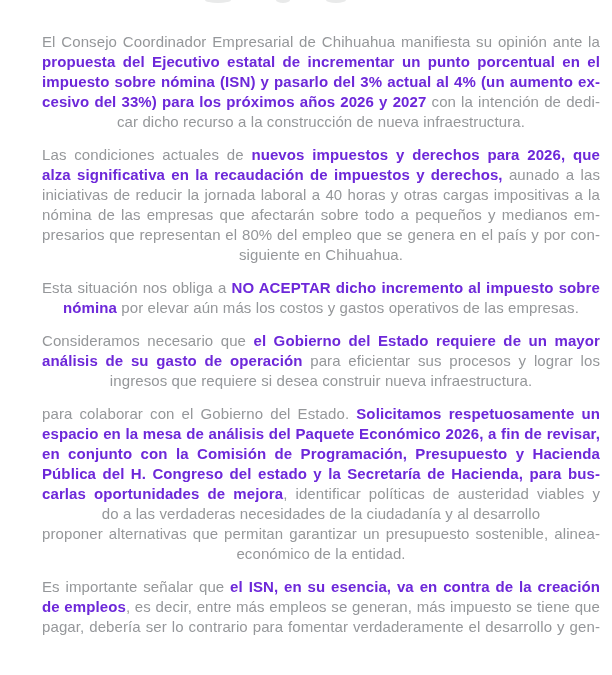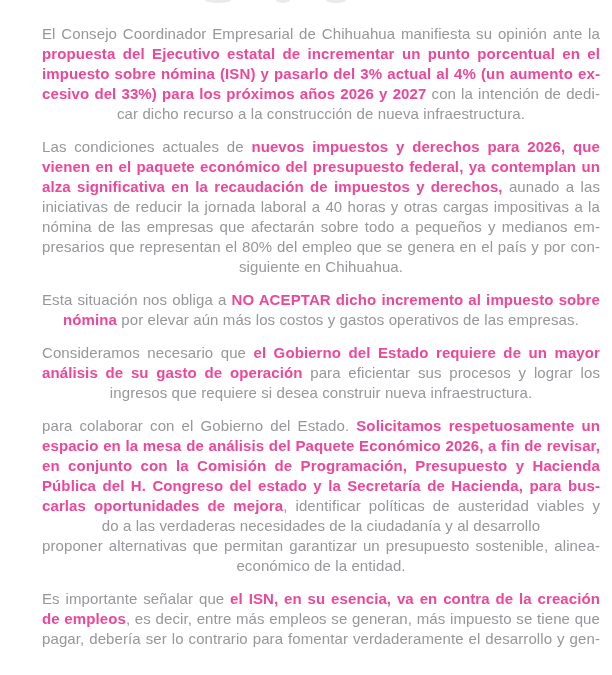--- a/index.html
+++ b/index.html
@@ -33,49 +33,48 @@
   .doc {
     position: absolute;
     left: 42px;
     top: 24px;
     width: 558px;
     font-size: 15px;
     line-height: 20px;
     color: #95979a;
     letter-spacing: 0.1px;
   }
-  .paragraph { margin: 0 0 13px 0; }
+  .paragraph { margin: 8px 0 13px 0; }
   .line { text-align: center; white-space: normal; }
   .line.justify {
     text-align: justify;
     text-align-last: justify;
   }
   .bold {
     font-weight: bold;
-    color: #ec4899;
+    color: #6d28d9;
   }
 </style>
 </head>
 <body>
 
 <div class="page">
   <div class="artifact a1"></div>
   <div class="artifact a2"></div>
   <div class="artifact a3"></div>
   <div class="doc">
       <div class="paragraph">
         <div class="line justify"><span class="reg">El Consejo Coordinador Empresarial de Chihuahua manifiesta su opinión ante la</span></div>
         <div class="line justify"><span class="bold">propuesta del Ejecutivo estatal de incrementar un punto porcentual en el</span></div>
         <div class="line justify"><span class="bold">impuesto sobre nómina (ISN) y pasarlo del 3% actual al 4% (un aumento ex-</span></div>
         <div class="line justify"><span class="bold">cesivo del 33%) para los próximos años 2026 y 2027</span><span class="reg"> con la intención de dedi-</span></div>
         <div class="line"><span class="reg">car dicho recurso a la construcción de nueva infraestructura.</span></div>
       </div>
       <div class="paragraph">
         <div class="line justify"><span class="reg">Las condiciones actuales de </span><span class="bold">nuevos impuestos y derechos para 2026, que</span></div>
-        <div class="line justify"><span class="bold">vienen en el paquete económico del presupuesto federal, ya contemplan un</span></div>
         <div class="line justify"><span class="bold">alza significativa en la recaudación de impuestos y derechos,</span><span class="reg"> aunado a las</span></div>
         <div class="line justify"><span class="reg">iniciativas de reducir la jornada laboral a 40 horas y otras cargas impositivas a la</span></div>
         <div class="line justify"><span class="reg">nómina de las empresas que afectarán sobre todo a pequeños y medianos em-</span></div>
         <div class="line justify"><span class="reg">presarios que representan el 80% del empleo que se genera en el país y por con-</span></div>
         <div class="line"><span class="reg">siguiente en Chihuahua.</span></div>
       </div>
       <div class="paragraph">
         <div class="line justify"><span class="reg">Esta situación nos obliga a </span><span class="bold">NO ACEPTAR dicho incremento al impuesto sobre</span></div>
         <div class="line"><span class="bold">nómina</span><span class="reg"> por elevar aún más los costos y gastos operativos de las empresas.</span></div>
       </div>

